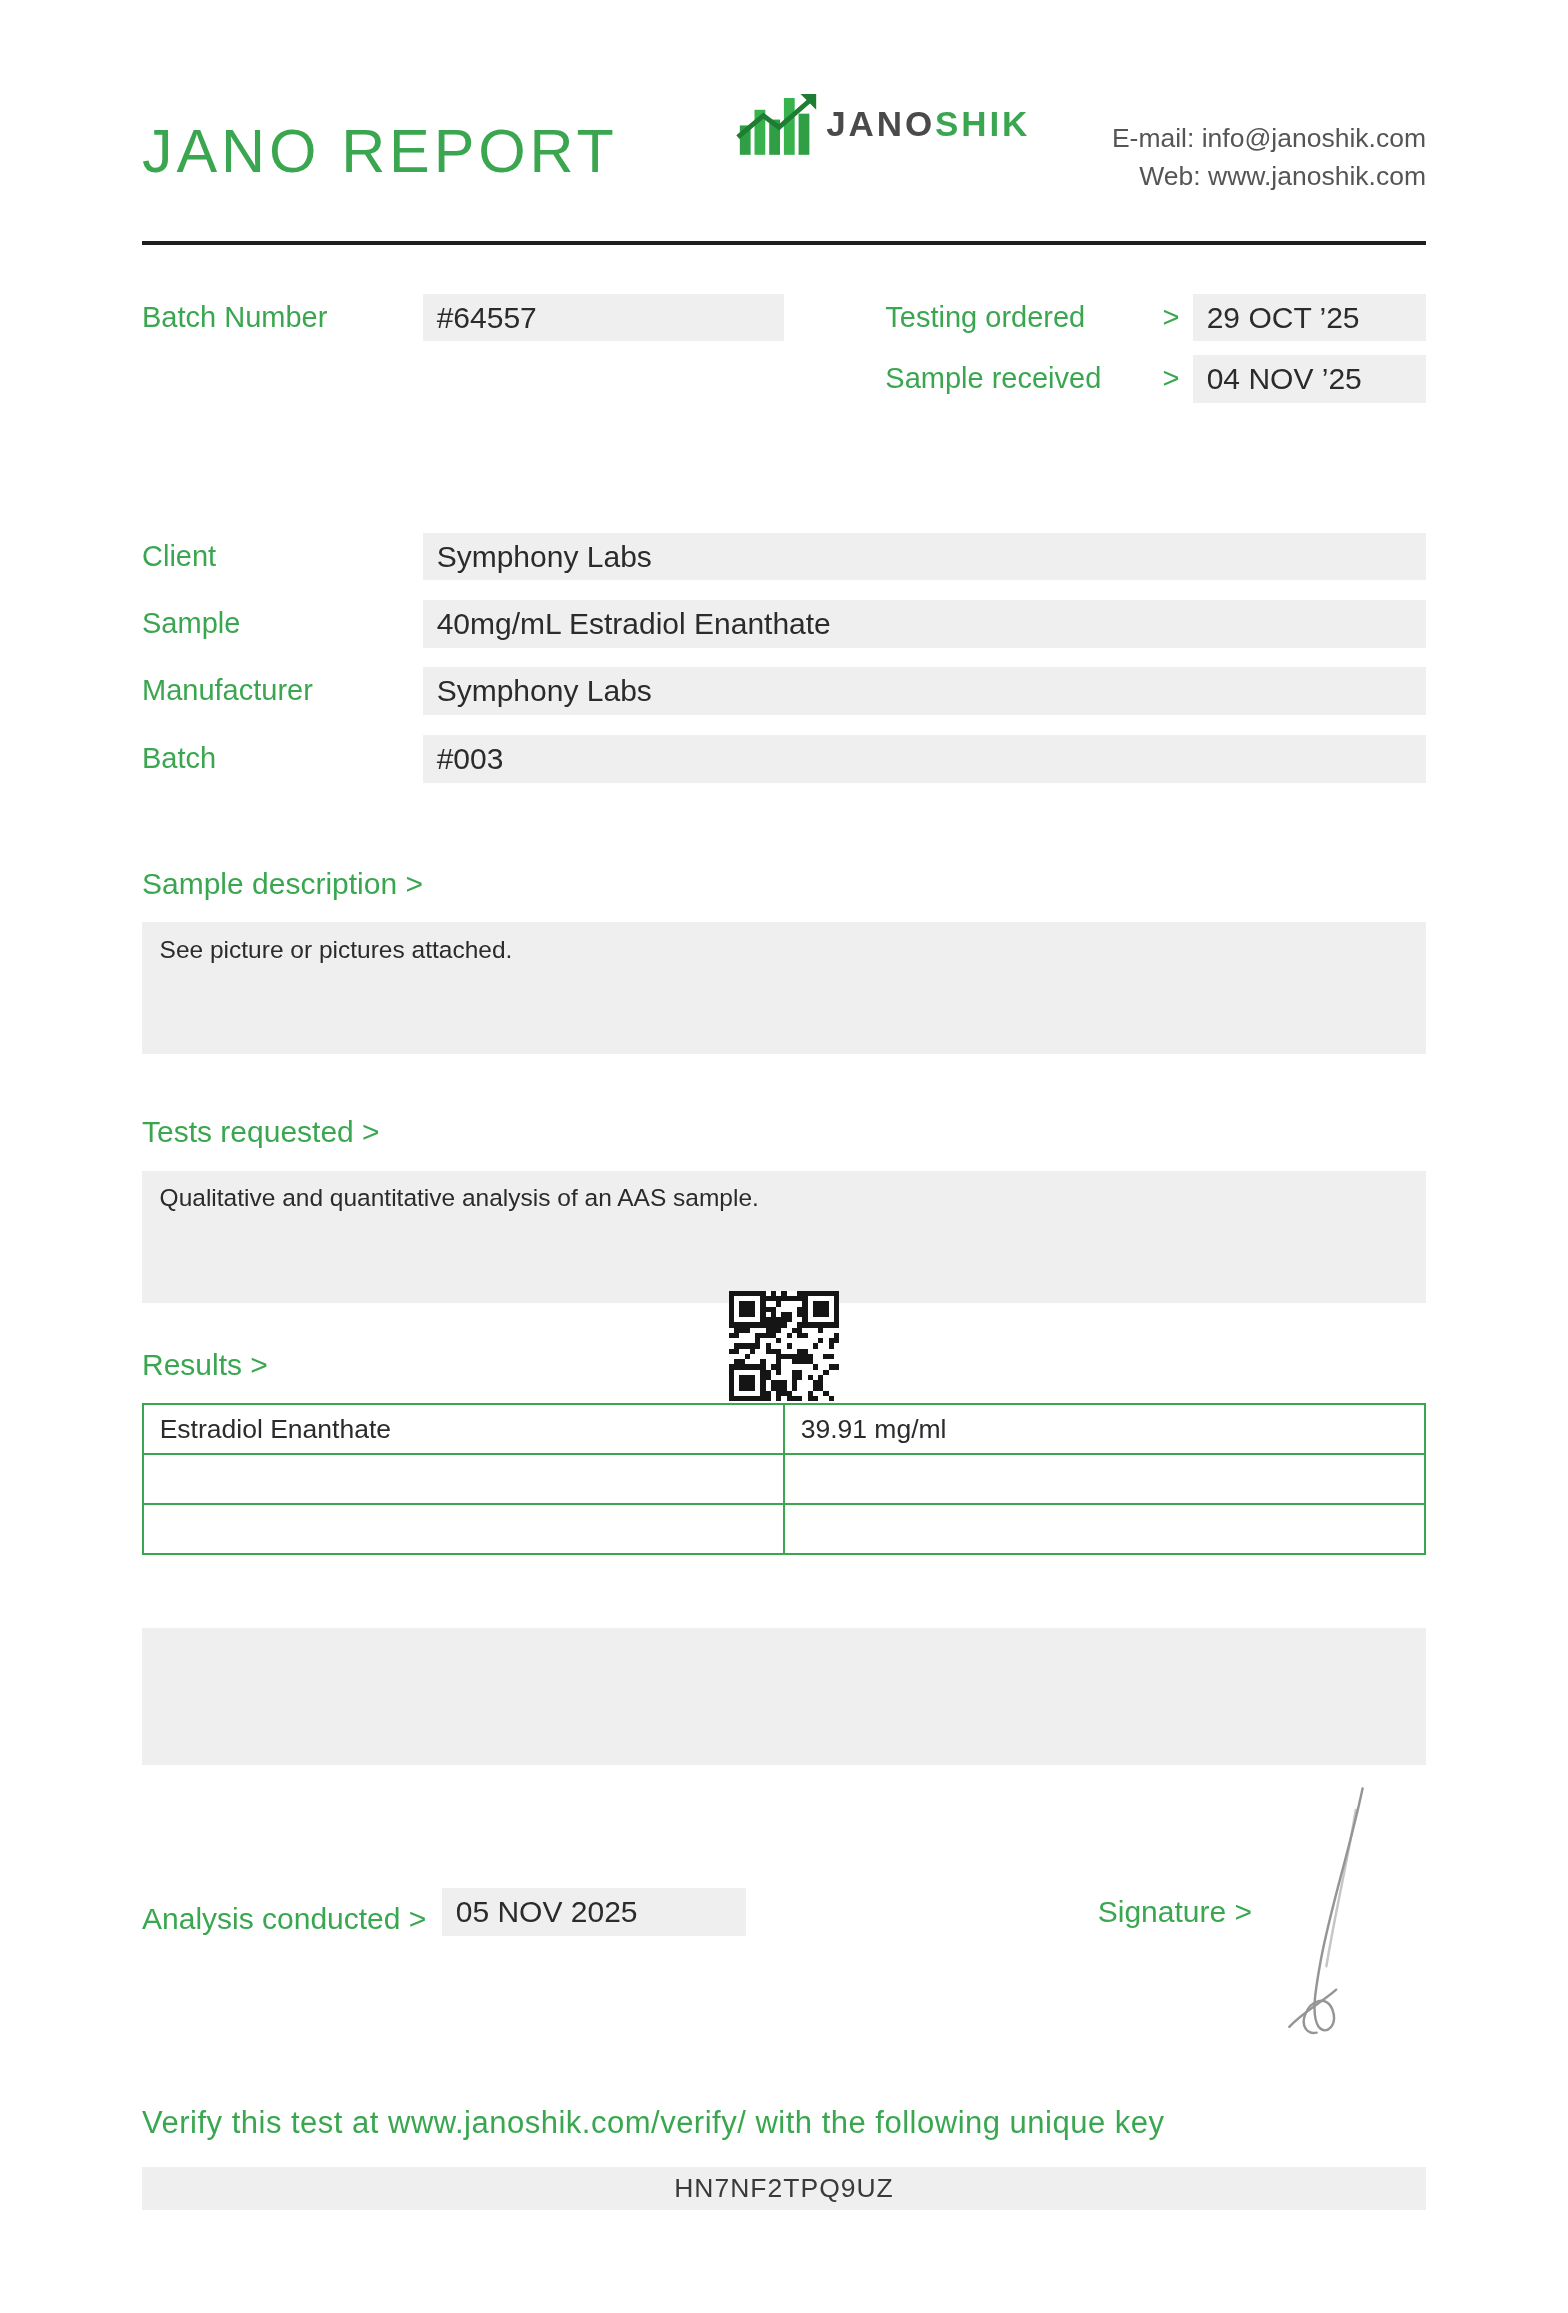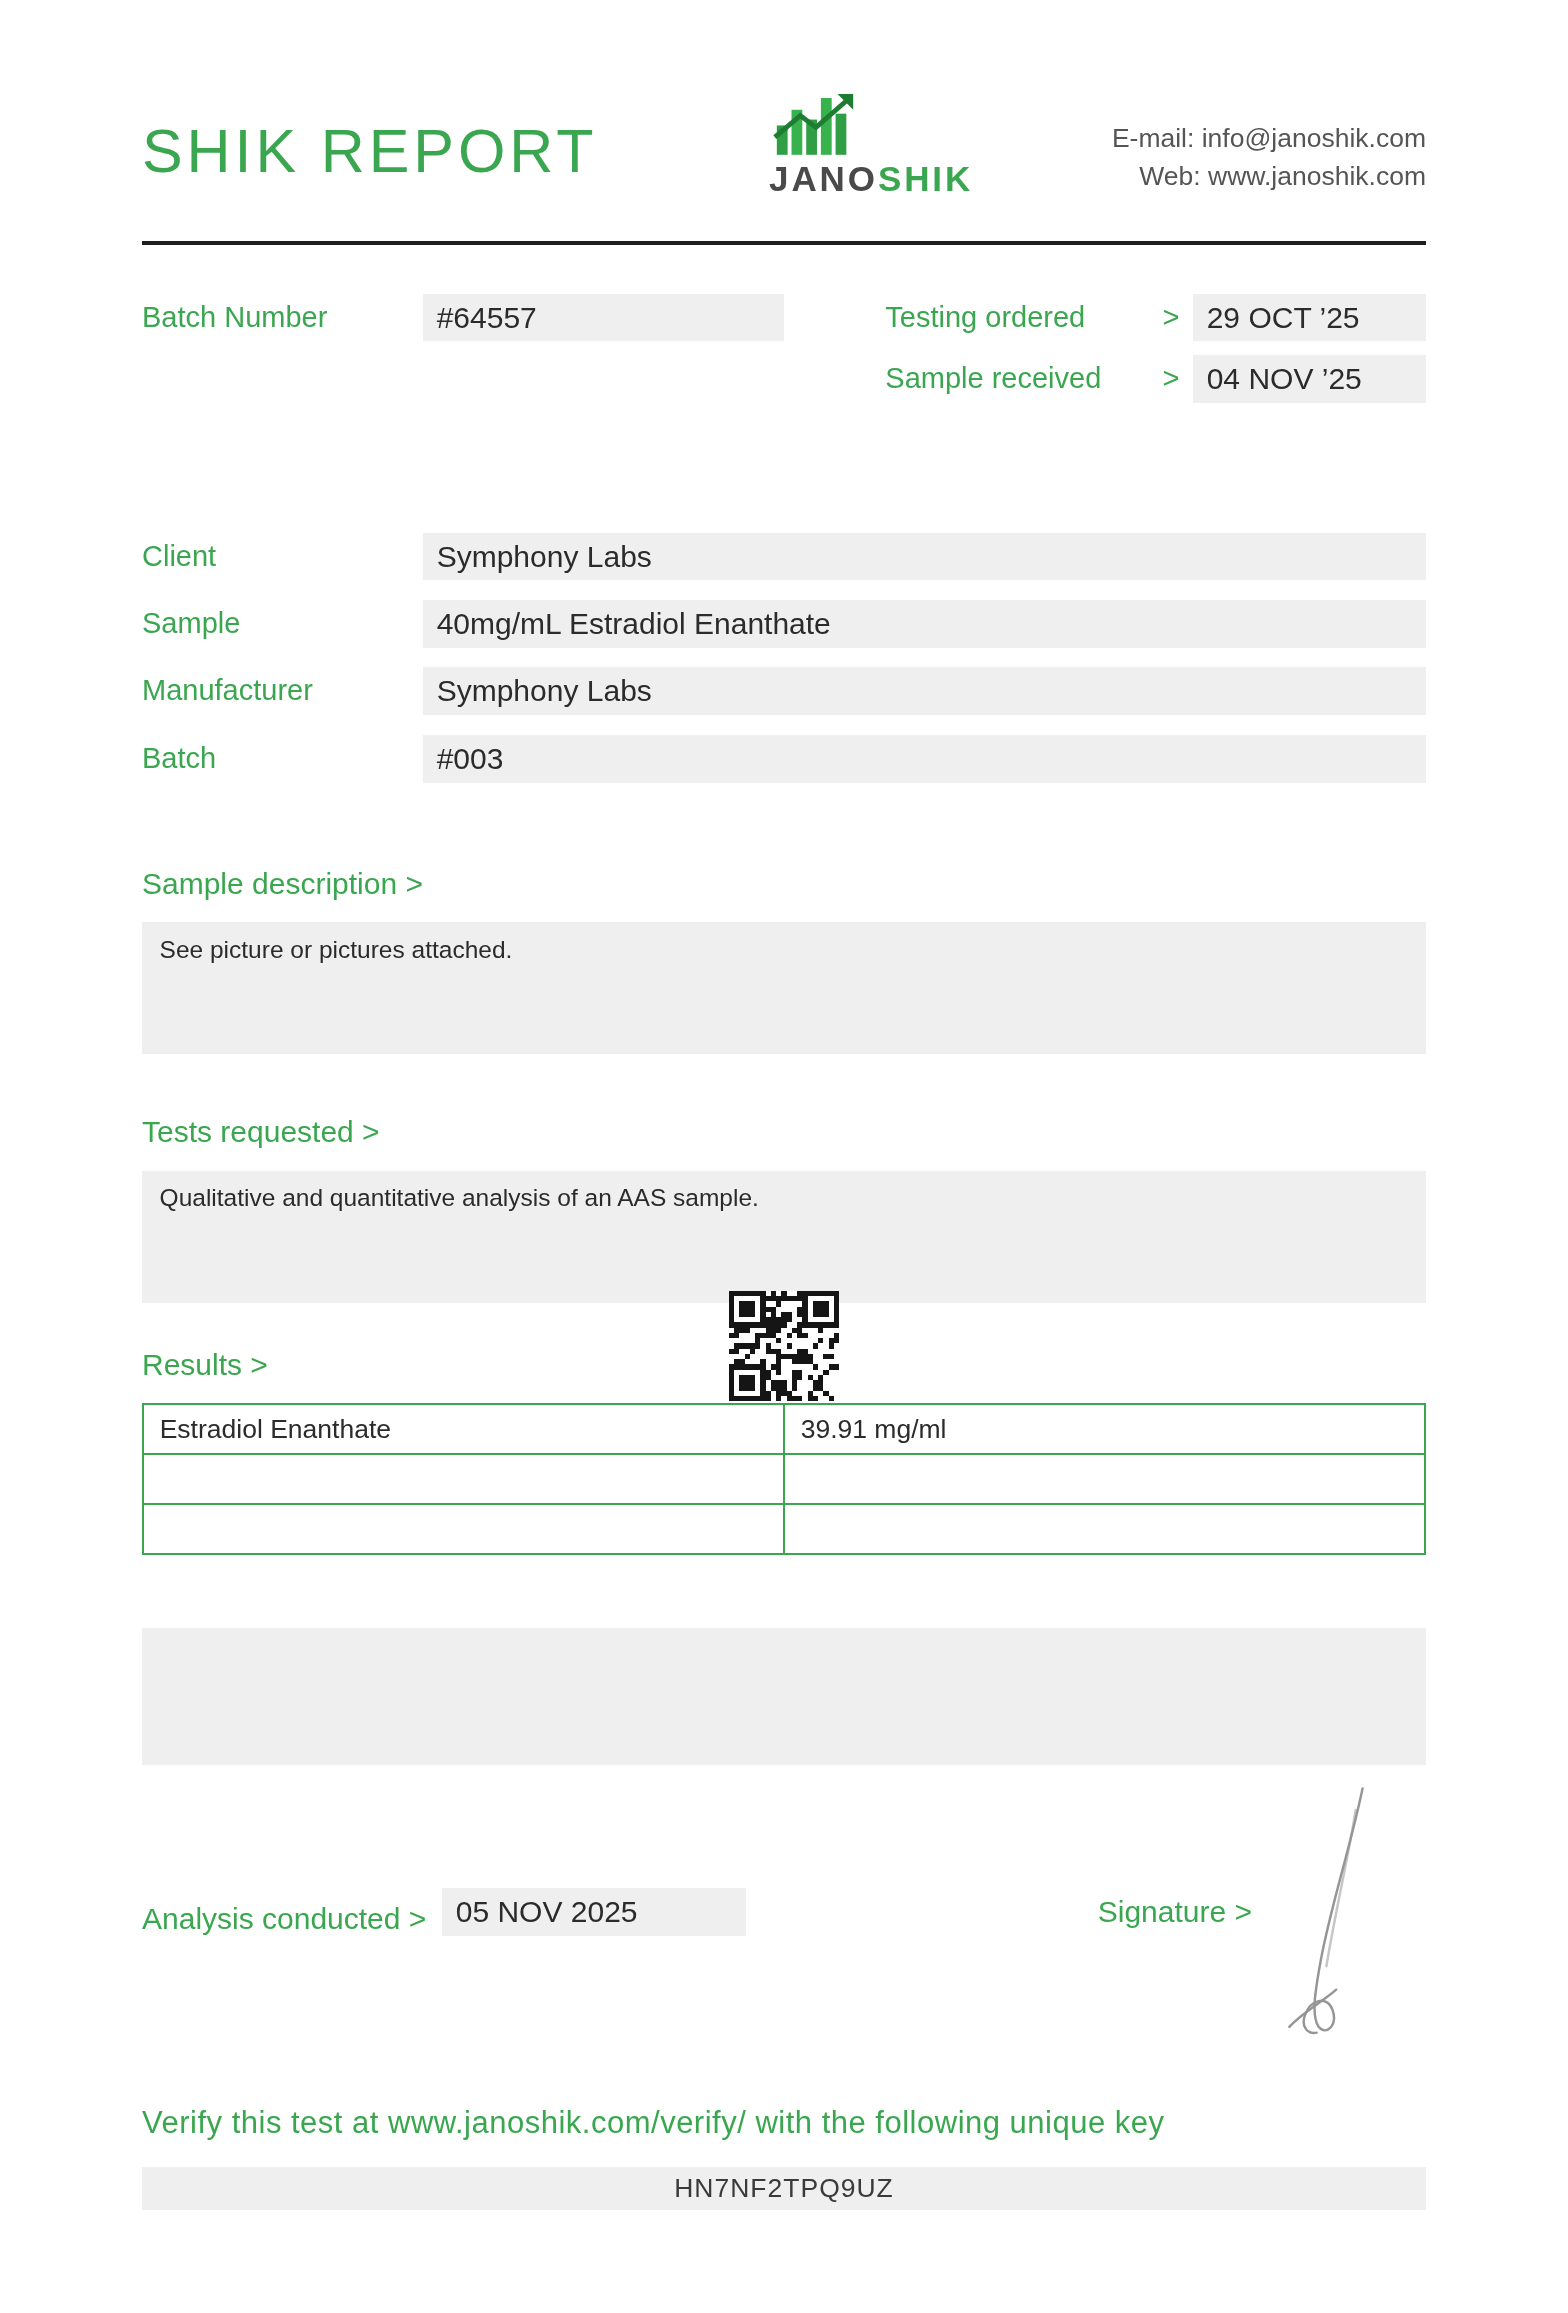--- a/index.html
+++ b/index.html
@@ -11,21 +11,21 @@
   html,body{background:#ffffff}
   body{
     width:1568px;height:2313px;overflow:hidden;
     font-family:"Liberation Sans",sans-serif;color:var(--dark);
   }
   .page{position:relative;width:100%;height:100%;padding:90px 142px 0}
 
   
   .header{display:flex;align-items:flex-start;justify-content:space-between;height:135px}
   .title{font-size:61px;font-weight:400;letter-spacing:3.9px;color:var(--green);margin-top:25.5px;white-space:nowrap}
-  .logo{display:flex;flex-direction:column;align-items:flex-start;margin-top:0;margin-left:33px}
+  .logo{display:flex;flex-direction:row;align-items:center;margin-top:0;margin-left:33px}
   .logo-text{font-size:35px;font-weight:bold;letter-spacing:2.9px;color:#4a4a4a;margin-top:3.9px;white-space:nowrap}
   .logo-text .shik{color:var(--green)}
   .contact{text-align:right;font-size:26.5px;color:#555;margin-top:29px;line-height:1.45;white-space:nowrap}
   .divider{border-bottom:4.9px solid #1f1f1f;margin-top:15.7px}
 
   
   .task-section{display:flex;justify-content:space-between;margin-top:49px}
   .label{color:var(--green);font-size:29px;white-space:nowrap}
   .task-left{display:flex;align-items:flex-start}
   .task-left .label{width:281px;padding-top:6.9px}
@@ -68,21 +68,21 @@
 
   .verify{color:var(--green);font-size:31px;letter-spacing:0.5px;margin-top:169px;white-space:nowrap}
   .key-box{background:var(--box);margin-top:25.5px;height:43px;display:flex;align-items:center;justify-content:center;font-size:26.5px;color:#3a3a3a;letter-spacing:1px}
 </style>
 </head>
 <body>
 
 <div class="page">
 
   <header class="header">
-    <h1 class="title">SHIK REPORT</h1>
+    <h1 class="title">JANO REPORT</h1>
     <div class="logo">
       <svg width="94" height="65" viewBox="0 0 96 66">
         <rect x="8" y="36" width="11" height="30" fill="#2f9e44"></rect>
         <rect x="23" y="20" width="11" height="46" fill="#37b24d"></rect>
         <rect x="38" y="30" width="11" height="36" fill="#2f9e44"></rect>
         <rect x="53" y="8" width="11" height="58" fill="#37b24d"></rect>
         <rect x="68" y="24" width="11" height="42" fill="#2f9e44"></rect>
         <path d="M6 48 L32 26 L48 38 L80 10" stroke="#1e7d32" stroke-width="5" fill="none"></path>
         <path d="M70 4 L86 4 L86 20 Z" fill="#1e7d32"></path>
       </svg>

